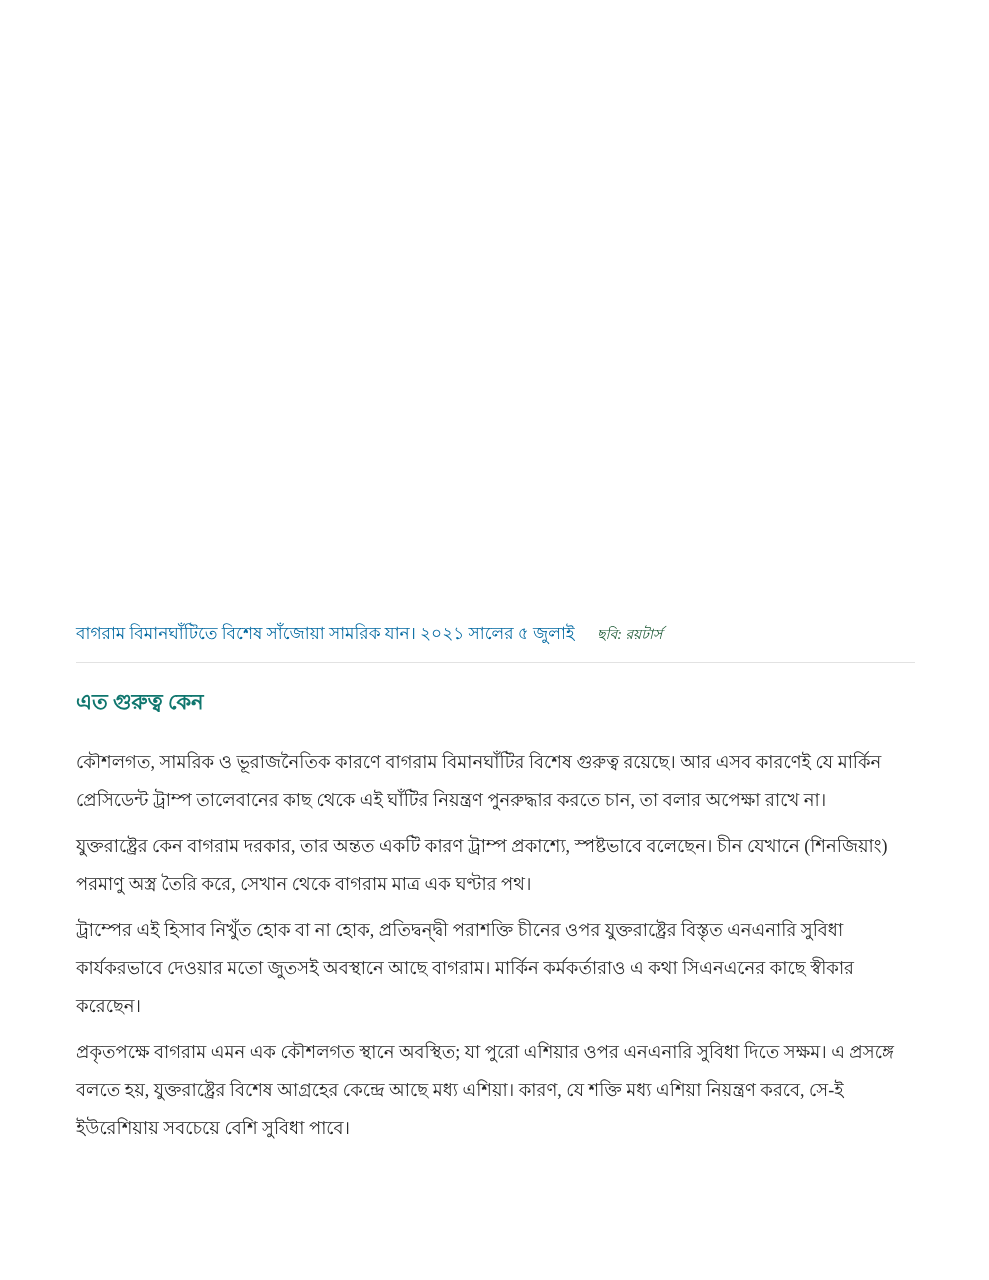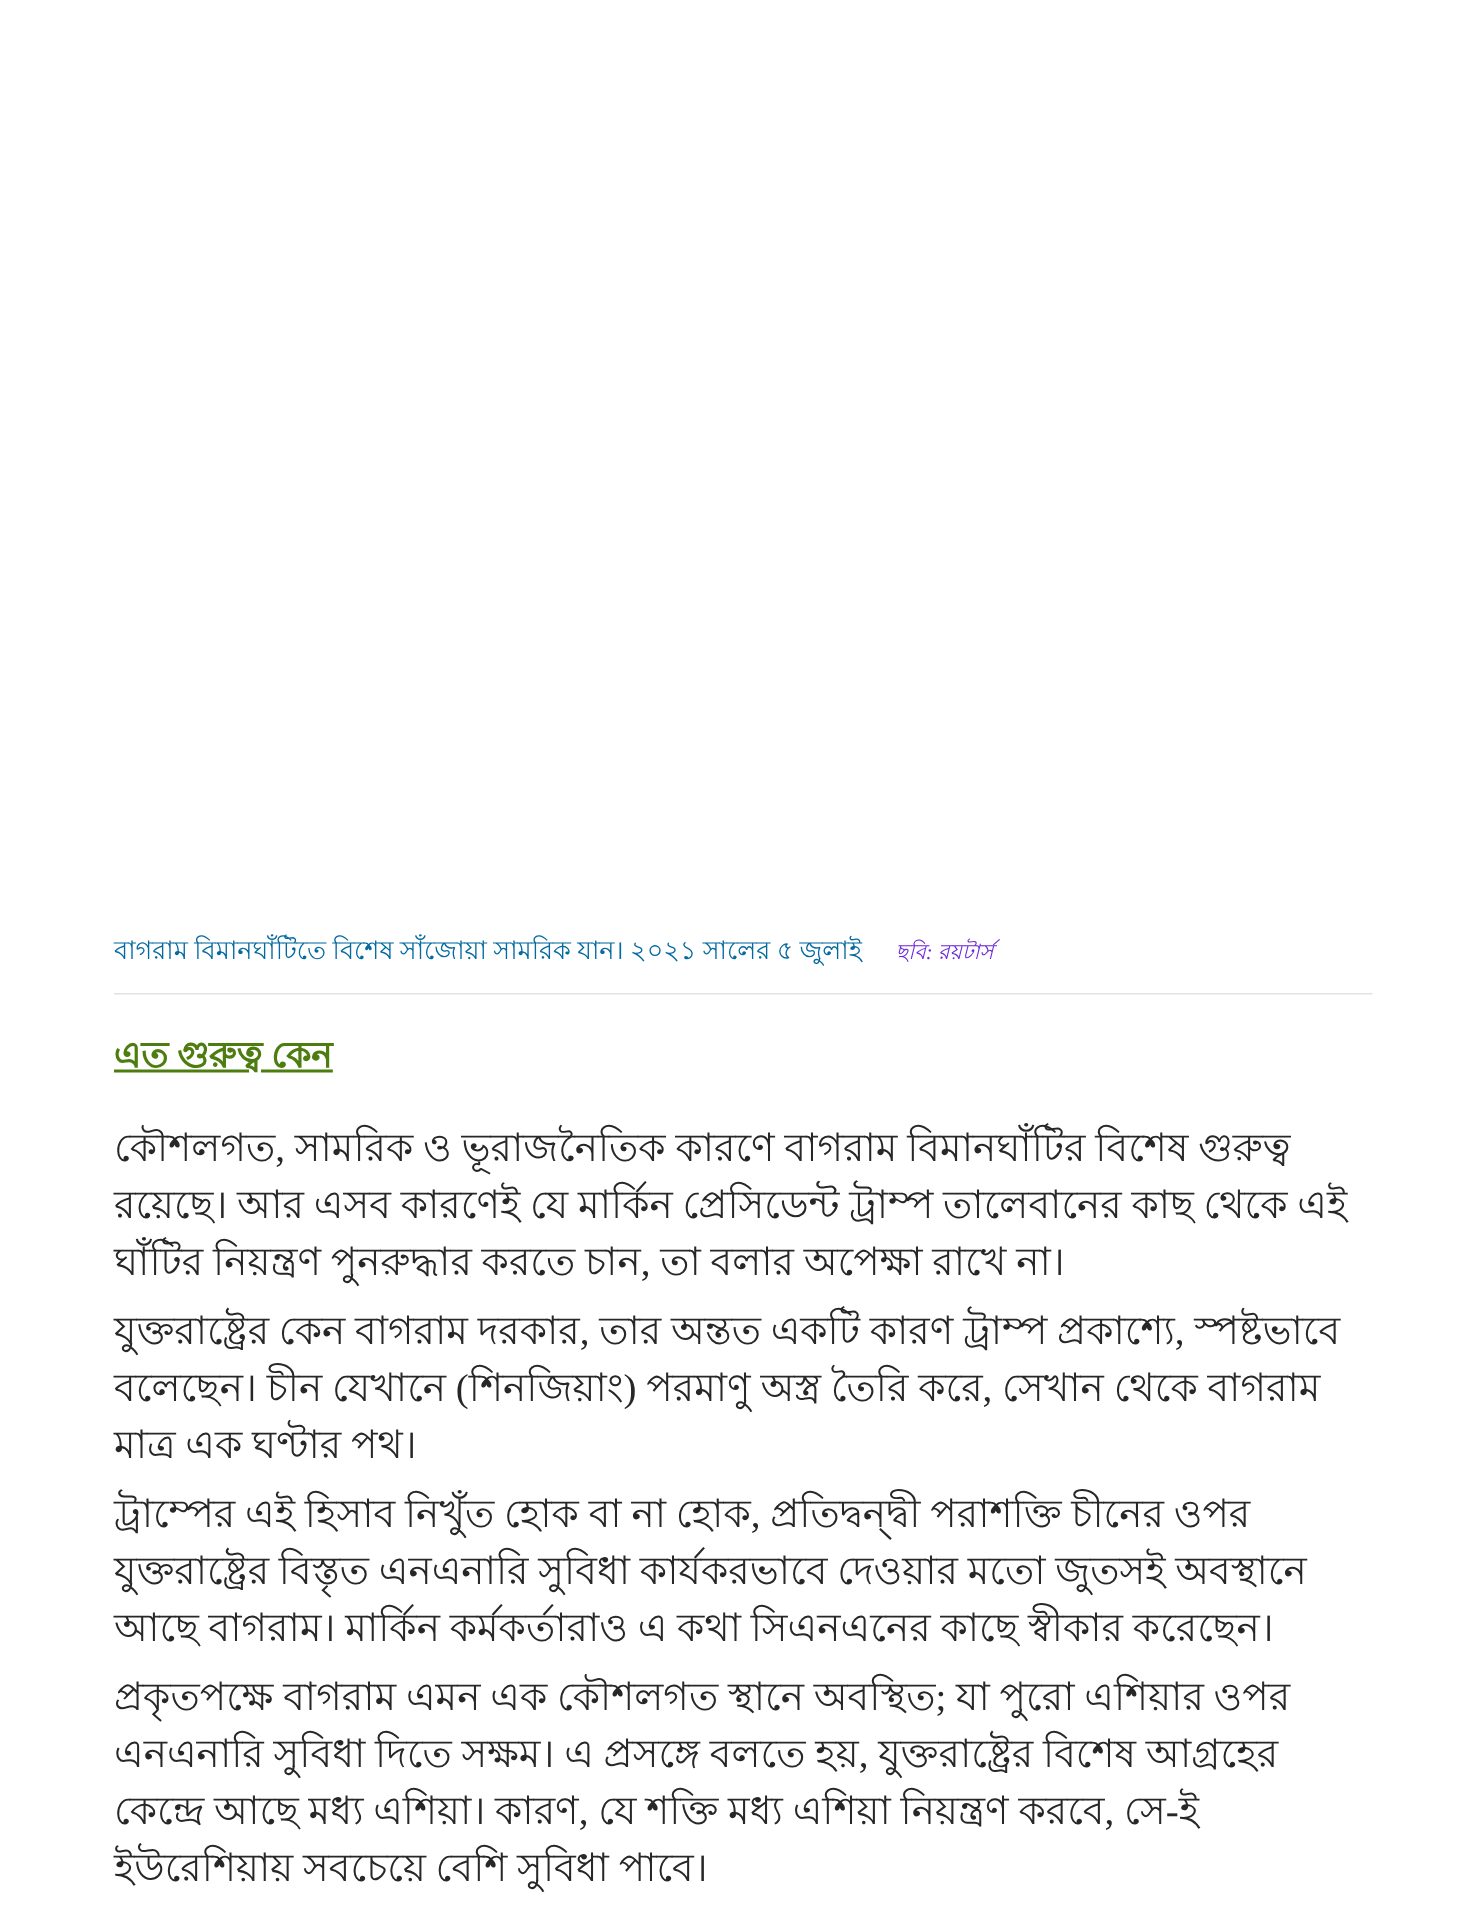--- a/index.html
+++ b/index.html
@@ -31,39 +31,38 @@
     color: #474747;
   }
   .caption-text {
     color: #0369a1;
   }
   .photo-credit {
     display: inline-block;
     margin-left: 18px;
     font-size: 14px;
     font-style: italic;
-    color: #6d28d9;
+    color: #14532d;
   }
   .divider {
     border: none;
     border-top: 1px solid #e2e2e2;
     margin: 15px 0 0 0;
     height: 0;
   }
   .section-heading {
     margin: 26px 0 0 0;
-    font-size: 24px;
+    font-size: 21px;
     font-weight: bold;
-    color: #4d7c0f;
+    color: #0f766e;
     line-height: 1.3;
-    text-decoration: underline;
   }
   .body-paragraph {
     margin: 8px 0 0 0;
-    font-size: 26px;
+    font-size: 18px;
     line-height: 38px;
     color: #272727;
     text-align: left;
   }
   .body-paragraph:first-of-type {
     margin-top: 27px;
   }
 </style>
 </head>
 <body>

